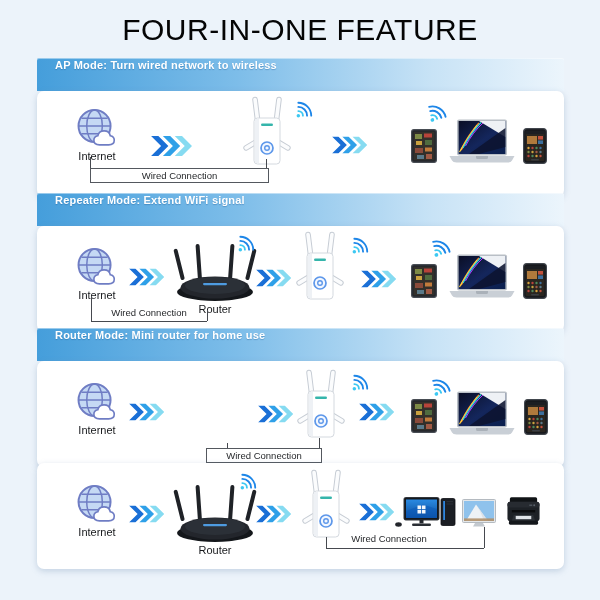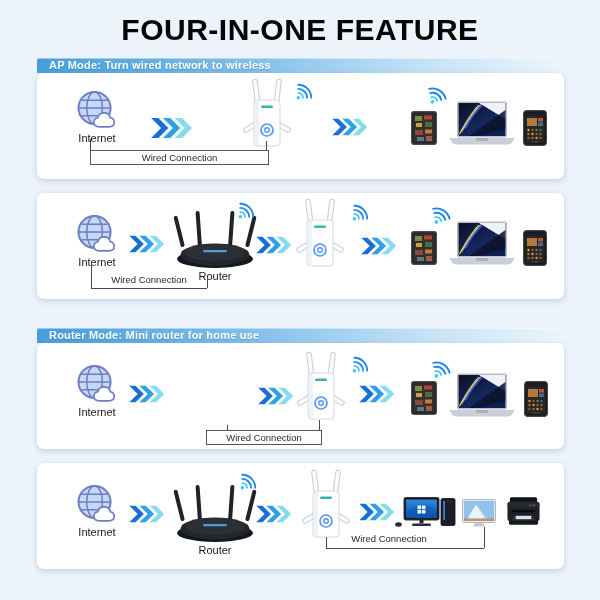--- a/index.html
+++ b/index.html
@@ -6,28 +6,28 @@
   body{
     width:600px;height:600px;
     background:#ecf3fa;
     font-family:"Liberation Sans", sans-serif;
     position:relative;overflow:hidden;
   }
   .title{
     margin:13px 0 0;
     text-align:center;
     font-size:30px;
-    font-weight:bold;
+    font-weight:normal;
     letter-spacing:.5px;
     color:#050505;
   }
   .mode{position:absolute;left:37px;width:527px;}
   .mode-header{
-    height:15px;line-height:15px;
-    padding-left:12px;
+    height:33px;line-height:15px;
+    padding-left:18px;
     font-size:11px;font-weight:bold;color:#fff;
     background:linear-gradient(90deg,#459edb 0%,#7dbde9 38%,#c8e3f6 75%,#ecf5fc 100%);
     border-radius:2px 2px 0 0;
     box-shadow:inset 0 1px 0 rgba(255,255,255,.45);
     text-shadow:0 1px 1px rgba(20,80,140,.35);
     letter-spacing:.2px;
   }
   .panel{
     position:relative;
     height:106px;
@@ -262,20 +262,23 @@
     <svg class="dev" style="left:486px;top:37px" width="24" height="36" viewBox="0 0 24 36">
         <use href="#sym-phone"></use>
       </svg>
     <div class="v" style="left:53px;top:66px;height:11px"></div>
     <div class="v" style="left:229px;top:68px;height:9px"></div>
     <div class="wbox" style="left:53px;top:77px;width:177px;height:13px;line-height:13px">Wired Connection</div>
   </div>
 </section>
 
 <section class="mode" style="top:193px">
+  <div class="mode-header">
+    <span>Repeater Mode: Extend WiFi signal</span>
+  </div>
   <div class="panel">
     <div class="node" style="left:28px;top:20px;width:64px">
       <svg width="46" height="42" viewBox="0 0 56 50">
           <use href="#sym-globe"></use>
         </svg>
       <div class="node-label">Internet</div>
     </div>
     <svg class="dev" style="left:92px;top:42px" width="36" height="18" viewBox="0 0 46 22">
         <use href="#sym-chevrons"></use>
       </svg>

